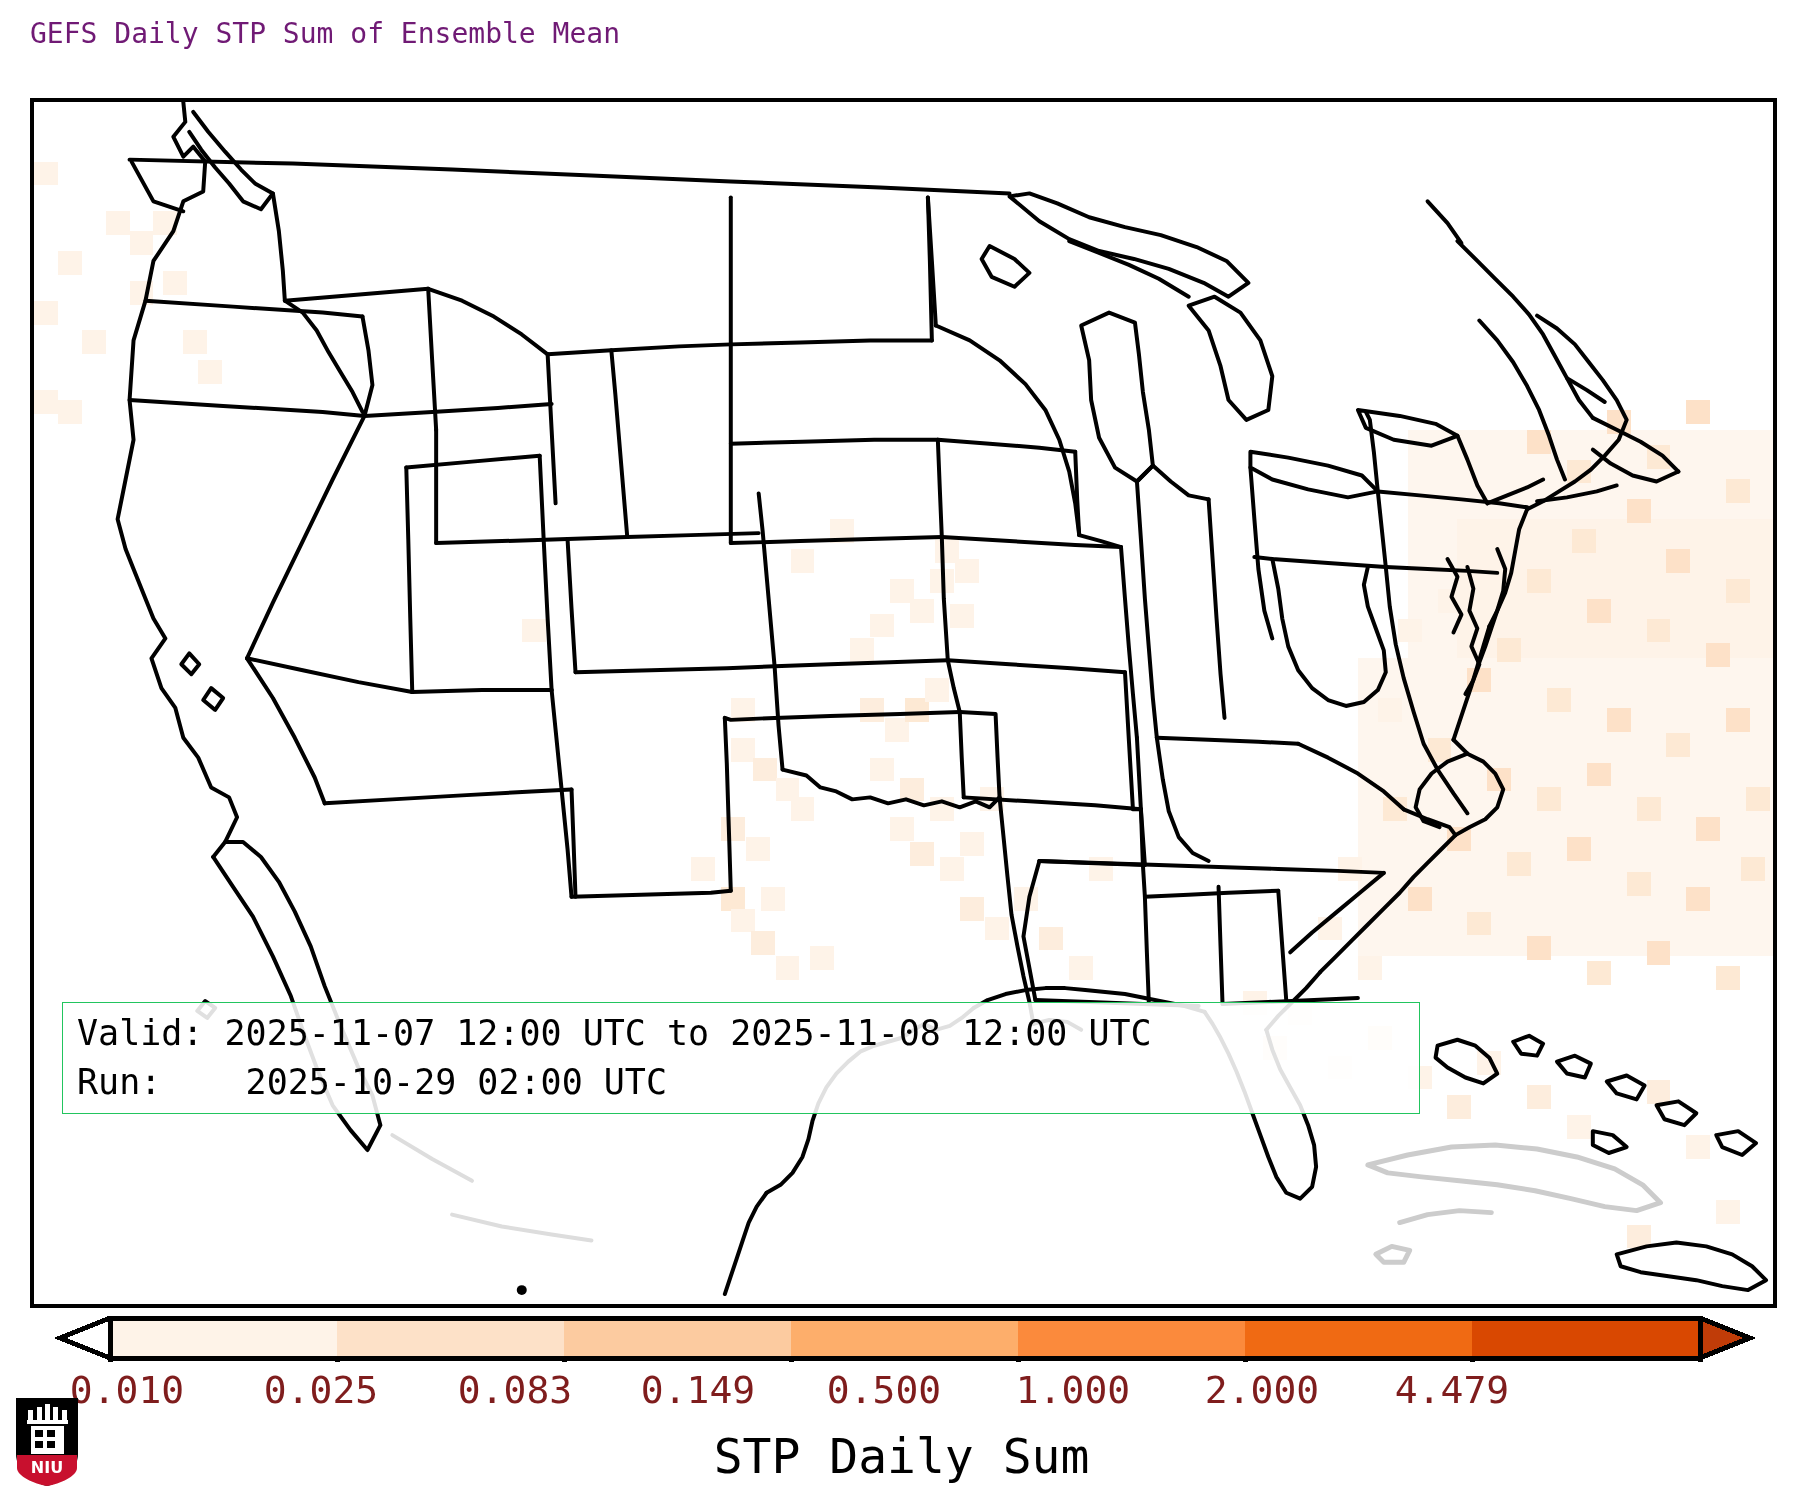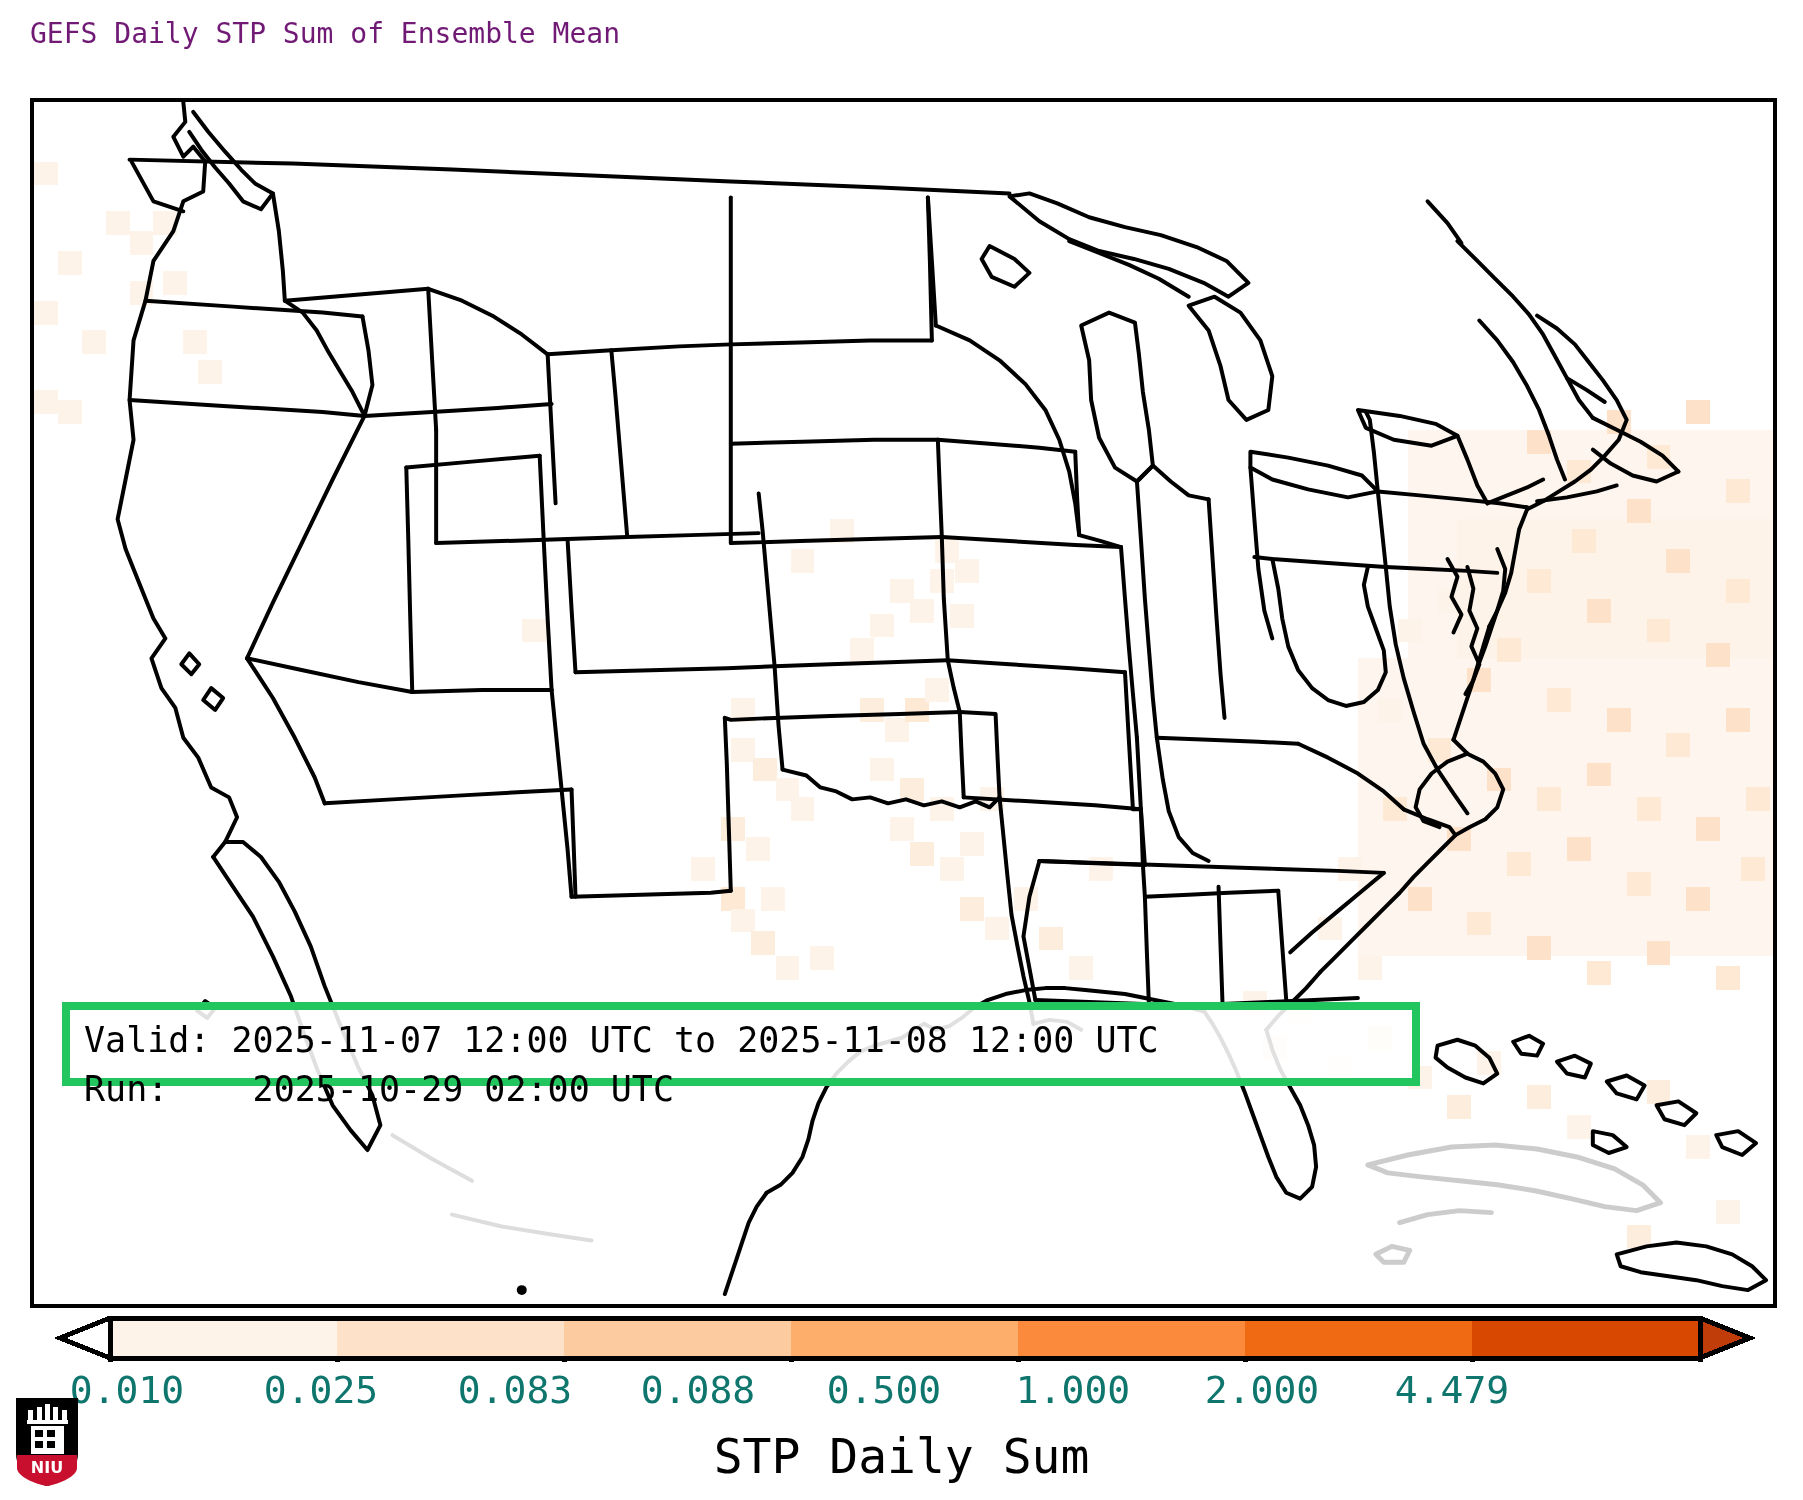--- a/index.html
+++ b/index.html
@@ -17,39 +17,39 @@
     width:1747px; height:1210px;
     border:4px solid #000; box-sizing:border-box;
     background:#ffffff; overflow:hidden;
   }
   #map-inner{position:absolute;left:0;top:0;width:100%;height:100%;}
   #data-layer{position:absolute;left:0;top:0;width:100%;height:100%;}
   #geo-layer{position:absolute;left:0;top:0;width:100%;height:100%;}
 
   #info-box{
     position:absolute; left:28px; top:900px;
-    width:1358px; height:84px;
-    border:8px solid #22c55e; background:rgba(255,255,255,0.88);
+    width:1358px; height:112px;
+    border:1px solid #22c55e; background:rgba(255,255,255,0.88);
     box-sizing:border-box; padding:6px 14px 0 14px;
   }
   .info-line{
     font-size:35px; line-height:49px; color:#000; white-space:pre;
     font-family:"DejaVu Sans Mono","Liberation Mono",monospace;
   }
 
   #colorbar-wrap{
     position:absolute; left:30px; top:1316px; width:1747px; height:46px;
   }
   #cbar-svg{display:block;}
 
   #cbar-ticklabels{
     position:absolute; left:0px; top:1368px; width:1803px; height:50px;
   }
   .tick-label{
-    position:absolute; top:0; font-size:38px; color:#0f766e;
+    position:absolute; top:0; font-size:38px; color:#7f1d1d;
     transform:translateX(-50%); white-space:nowrap;
     font-family:"DejaVu Sans Mono","Liberation Mono",monospace;
   }
   #cbar-axis-label{
     position:absolute; top:1428px; left:0; width:1803px; text-align:center;
     font-size:48px; color:#000;
     font-family:"DejaVu Sans Mono","Liberation Mono",monospace;
   }
 
   #niu-logo{position:absolute; left:14px; top:1396px; width:66px; height:92px;}
@@ -491,21 +491,21 @@
         <line x1="1670" y1="42" x2="1670" y2="52"></line>
       </g>
     </g>
   </svg>
 </div>
 
 <div id="cbar-ticklabels">
   <span class="tick-label" style="left:127px">0.010</span>
   <span class="tick-label" style="left:321px">0.025</span>
   <span class="tick-label" style="left:515px">0.083</span>
-  <span class="tick-label" style="left:698px">0.088</span>
+  <span class="tick-label" style="left:698px">0.149</span>
   <span class="tick-label" style="left:884px">0.500</span>
   <span class="tick-label" style="left:1073px">1.000</span>
   <span class="tick-label" style="left:1262px">2.000</span>
   <span class="tick-label" style="left:1452px">4.479</span>
 </div>
 
 <div id="cbar-axis-label">STP Daily Sum</div>
 
 <svg id="niu-logo" viewBox="0 0 66 92">
   <path d="M2 2 H64 V58 C64 76 44 88 33 90 C22 88 2 76 2 58 Z" fill="#000000"></path>

